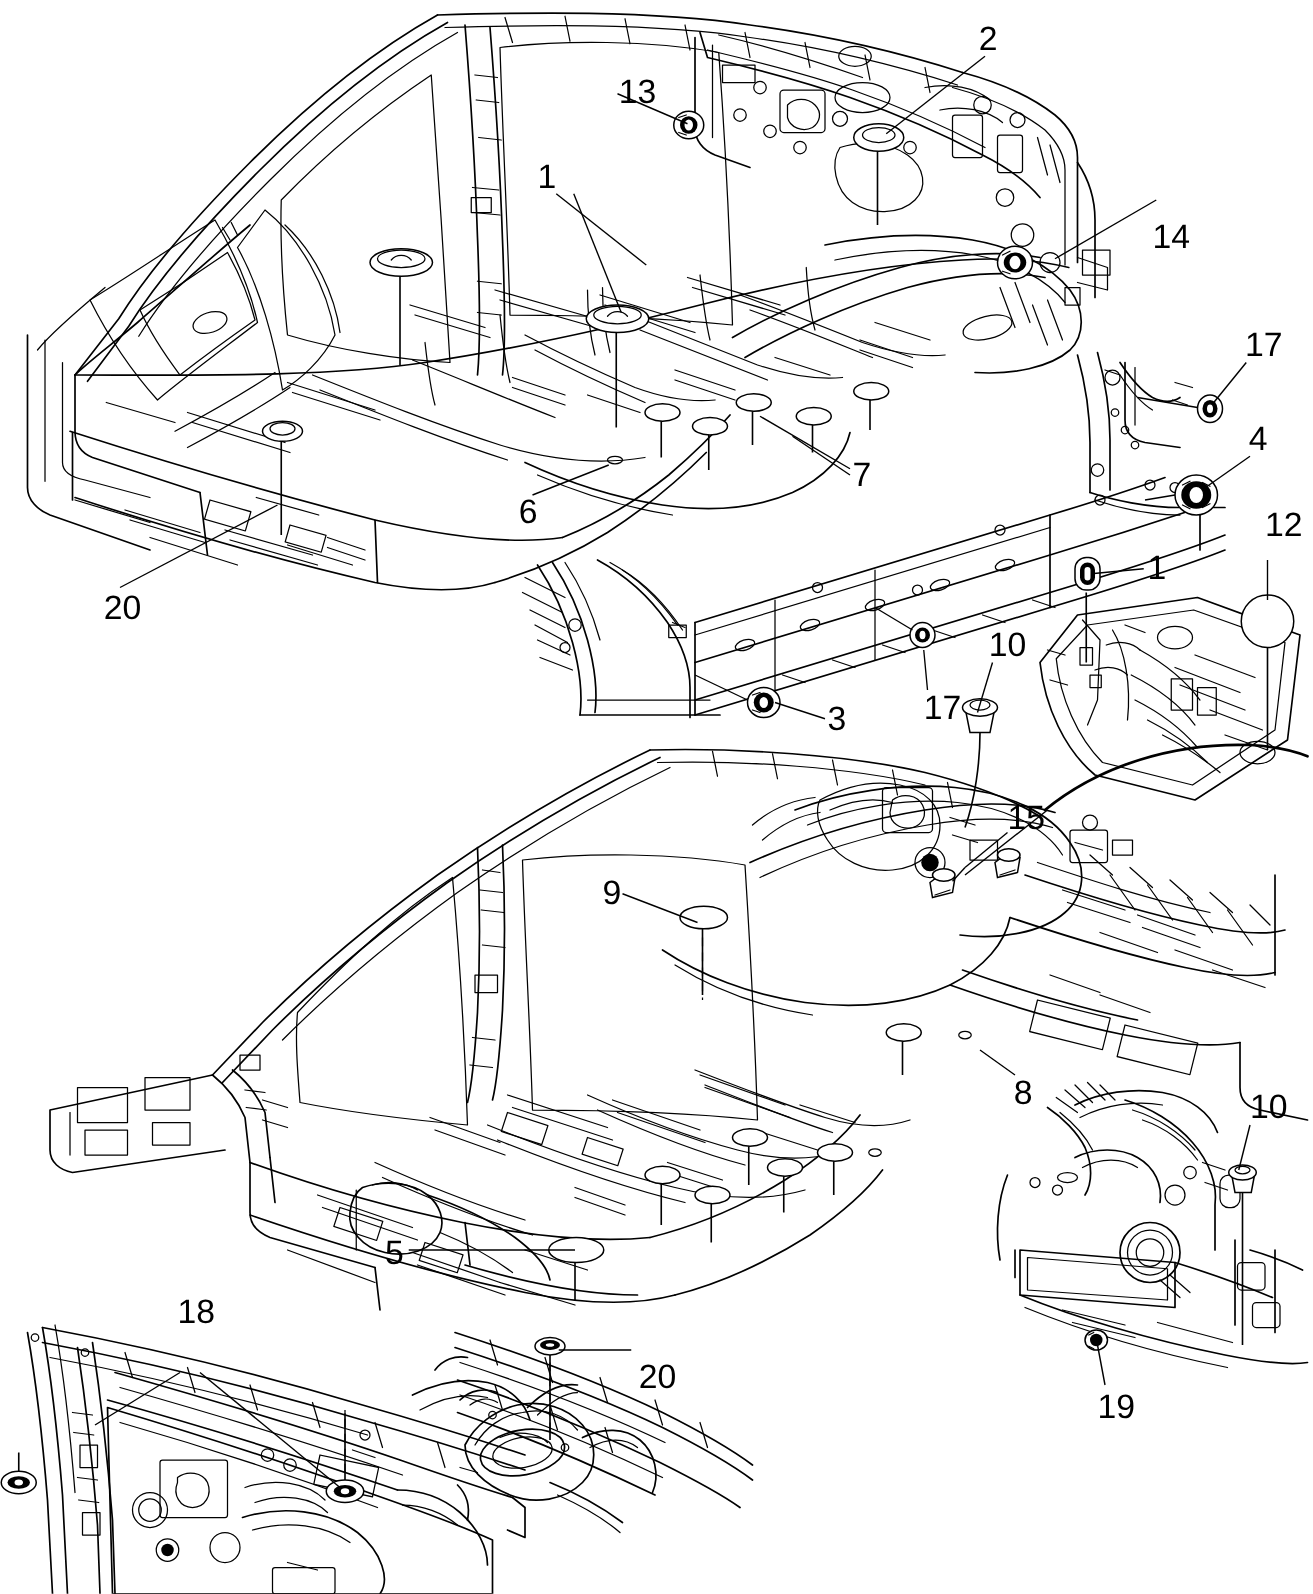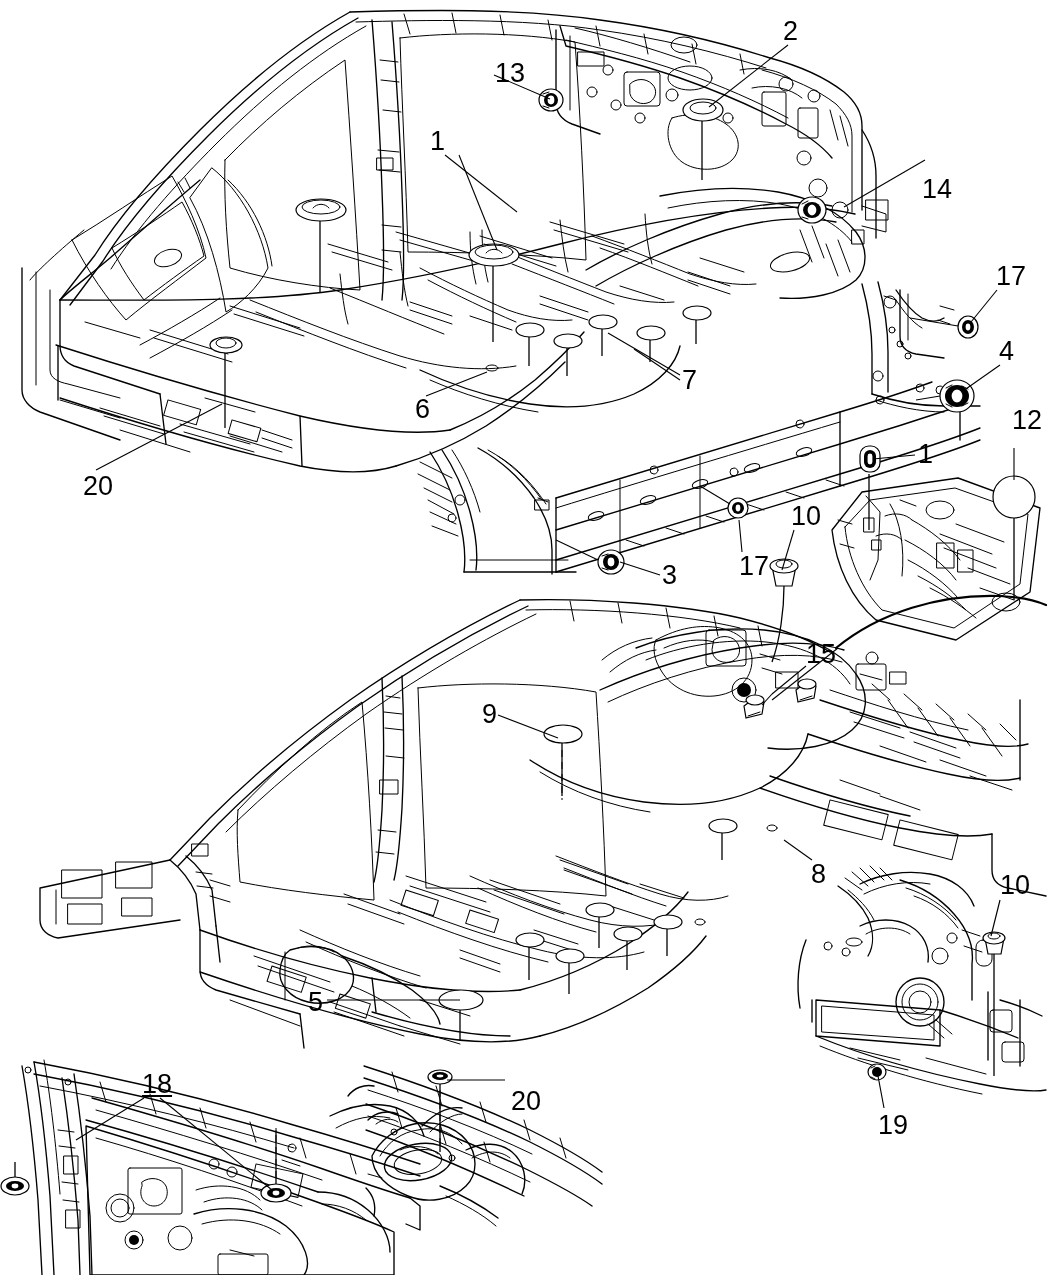--- a/index.html
+++ b/index.html
@@ -757,19 +757,19 @@
       <div class="callout" style="left: 482px; top: 701px;">9</div>
       <div class="callout" style="left: 791px; top: 503px;">10</div>
       <div class="callout" style="left: 878px; top: 1112px;">19</div>
       <div class="callout" style="left: 1012px; top: 407px;">12</div>
       <div class="callout" style="left: 471px; top: 60px; margin-left: 24px;">13</div>
       <div class="callout" style="left: 922px; top: 132px; margin-top: 44px;">14</div>
       <div class="callout" style="left: 806px; top: 641px;">15</div>
       <div class="callout" style="left: 918px; top: 441px;">1</div>
       <div class="callout" style="left: 996px; top: 263px;">17</div>
       <div class="callout" style="left: 739px; top: 553px;">17</div>
-      <div class="callout" style="left: 142px; top: 1071px; text-decoration: underline;">18</div>
+      <div class="callout" style="left: 142px; top: 1036px;">18</div>
       <div class="callout" style="left: 83px; top: 473px;">20</div>
       <div class="callout" style="left: 511px; top: 1088px;">20</div>
       <div class="callout" style="left: 1000px; top: 872px;">10</div>
     </div>
 
 </div>
 
 </body></html>

